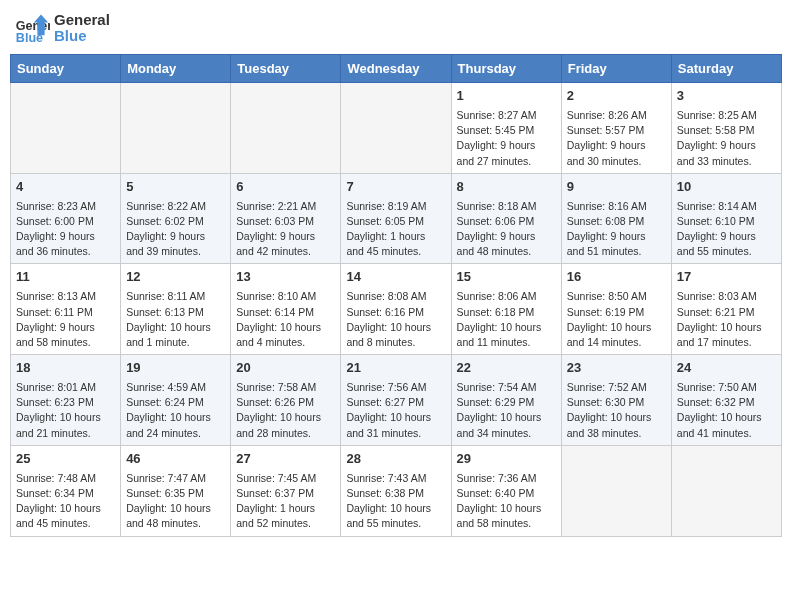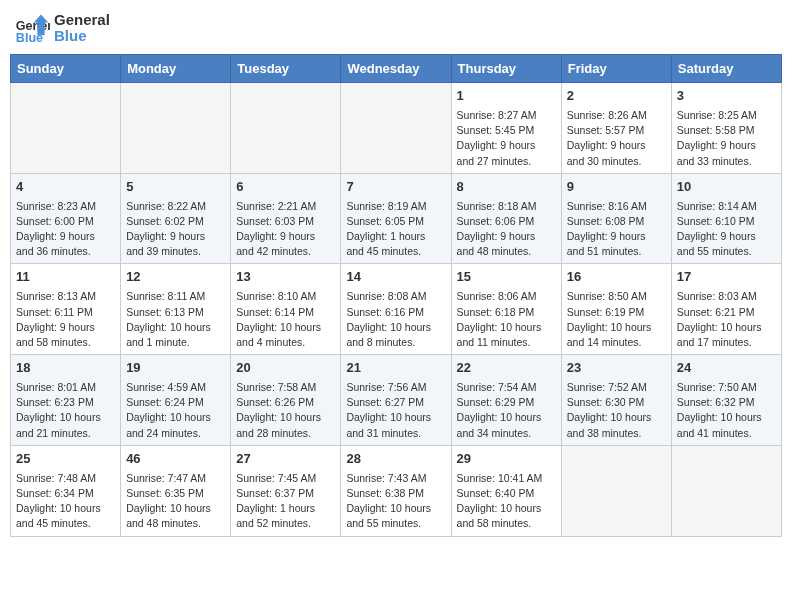--- a/index.html
+++ b/index.html
@@ -287,21 +287,21 @@
           <div>Daylight: 1 hours and 52 minutes.</div>
         </td>
         <td>
           <span class="day-num">28</span>
           <div>Sunrise: 7:43 AM</div>
           <div>Sunset: 6:38 PM</div>
           <div>Daylight: 10 hours and 55 minutes.</div>
         </td>
         <td>
           <span class="day-num">29</span>
-          <div>Sunrise: 10:41 AM</div>
+          <div>Sunrise: 7:36 AM</div>
           <div>Sunset: 6:40 PM</div>
           <div>Daylight: 10 hours and 58 minutes.</div>
         </td>
         <td class="empty"></td>
         <td class="empty"></td>
       </tr>
     </tbody>
 </table>
 
 </body></html>

